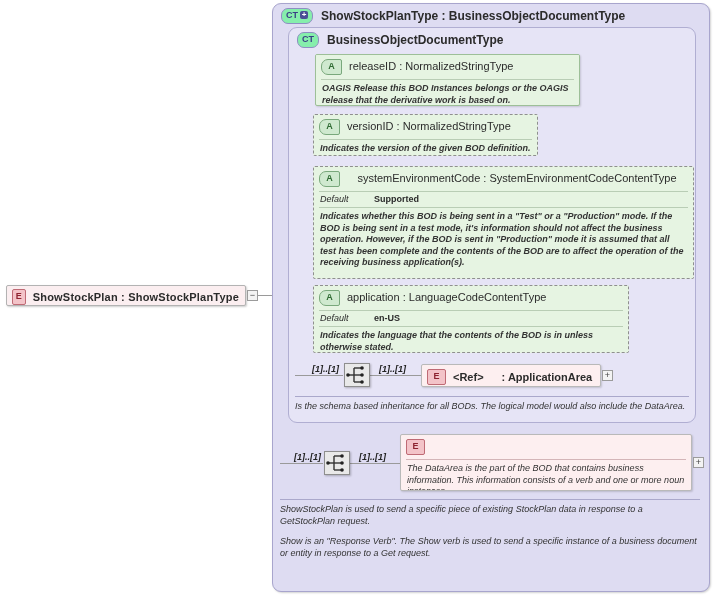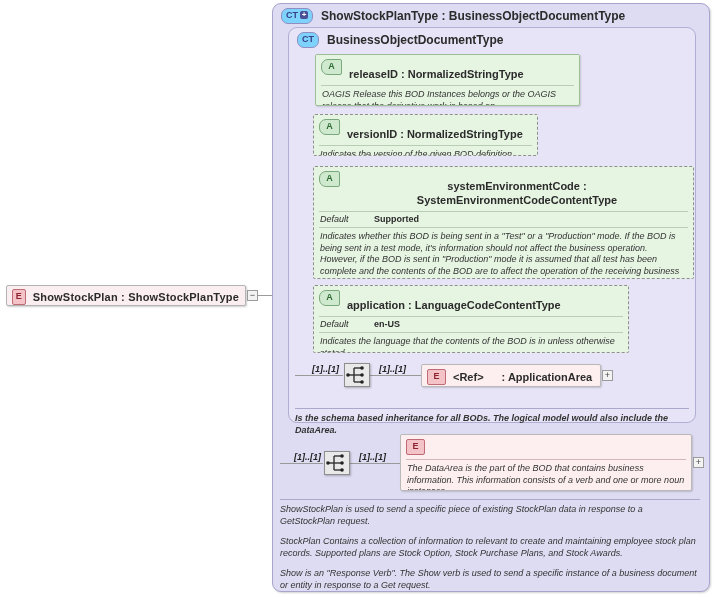--- a/index.html
+++ b/index.html
@@ -85,21 +85,21 @@
   
   .badge-ct {
     display: inline-block;
     height: 14px;
     line-height: 13px;
     padding: 0 4px;
     text-align: center;
     font-size: 9px;
     font-weight: bold;
     color: #3a3f86;
-    background: #7dd3fc;
+    background: #86efac;
     border: 1px solid #8e8ec2;
     border-radius: 7px;
     margin-right: 8px;
     white-space: nowrap;
   }
   .badge-ct .plus {
     display: inline-block;
     width: 8px; height: 8px;
     line-height: 7px;
     font-size: 8px;
@@ -154,26 +154,25 @@
     box-shadow: none;
   }
   .attr-head {
     display: flex;
     align-items: flex-start;
     padding: 4px 6px 4px 5px;
     background: #e6f4e2;
   }
   .attr-name {
     font-size: 11px;
-    font-weight: bold;
+    font-weight: normal;
     color: #2b2b2b;
     line-height: 14px;
     text-align: center;
     flex: 1;
-    margin-top: 8px;
   }
   .attr-name.left { text-align: left; }
   .attr-sep {
     height: 1px;
     background: #b9cdb5;
     margin: 0 5px;
   }
   .attr-default {
     display: flex;
     align-items: baseline;
@@ -189,20 +188,21 @@
   .attr-default .val {
     font-weight: bold;
     color: #2b2b2b;
   }
   .attr-doc {
     padding: 3px 6px 4px 6px;
     font-size: 9px;
     font-style: italic;
     color: #333333;
     line-height: 11.5px;
+    font-weight: bold;
   }
 
   
   .ref-box {
     position: absolute;
     box-sizing: border-box;
     background: #fdeff0;
     border: 1px solid #b9b9b9;
     border-radius: 2px;
     box-shadow: 1px 1px 2px rgba(0,0,0,.16);
@@ -374,21 +374,21 @@
 
   <div class="ref-box" style="left:421px; top:364px; width:180px; height:23px;">
     <div class="ref-head">
       <span class="badge-e">E</span>
       <span class="ref-title">&lt;Ref&gt;</span>
       <span class="ref-title" style="margin-left:18px;">: ApplicationArea</span>
     </div>
   </div>
   <div class="expander" style="left:602px; top:370px;">+</div>
 
-  <div class="ct-doc" style="left:295px; top:408px; width:394px;font-weight:bold;">
+  <div class="ct-doc" style="left:295px; top:396px; width:394px;">
     <div class="rule"></div>
     <p>Is the schema based inheritance for all BODs. The logical model would also include the DataArea.</p>
   </div>
 
   <div class="line h" style="left:280px; top:463px; width:43px;"></div>
   <div class="line h" style="left:349px; top:463px; width:51px;"></div>
 
   <div class="seq-icon" style="left:324px; top:451px;">
     <svg width="24" height="22" viewBox="0 0 24 22" aria-hidden="true">
       <line x1="2" y1="11" x2="9" y2="11" stroke="#333" stroke-width="1.4"></line>
@@ -411,21 +411,20 @@
       <span class="badge-e">E</span>
     </div>
     <div class="ref-sep"></div>
     <div class="ref-doc">The DataArea is the part of the BOD that contains business information. This information consists of a verb and one or more noun instances.</div>
   </div>
   <div class="expander" style="left:693px; top:457px;">+</div>
 
   <div class="ct-doc" style="left:280px; top:499px; width:420px;">
     <div class="rule"></div>
     <p>ShowStockPlan is used to send a specific piece of existing StockPlan data in response to a GetStockPlan request.</p>
-    <p>StockPlan  Contains a collection of information to relevant to create and maintaining employee stock plan records. Supported plans are Stock Option, Stock Purchase Plans, and Stock Awards.</p>
     <p>Show is an "Response Verb". The Show verb is used to send a specific instance of a business document or entity in response to a Get request.</p>
   </div>
 
   <div class="line h" style="left:252px; top:295px; width:20px;"></div>
 
   <div class="elem-box" style="left:6px; top:285px; width:240px; height:21px;">
     <div class="elem-head">
       <span class="badge-e">E</span>
       <span class="elem-title">ShowStockPlan : ShowStockPlanType</span>
     </div>

